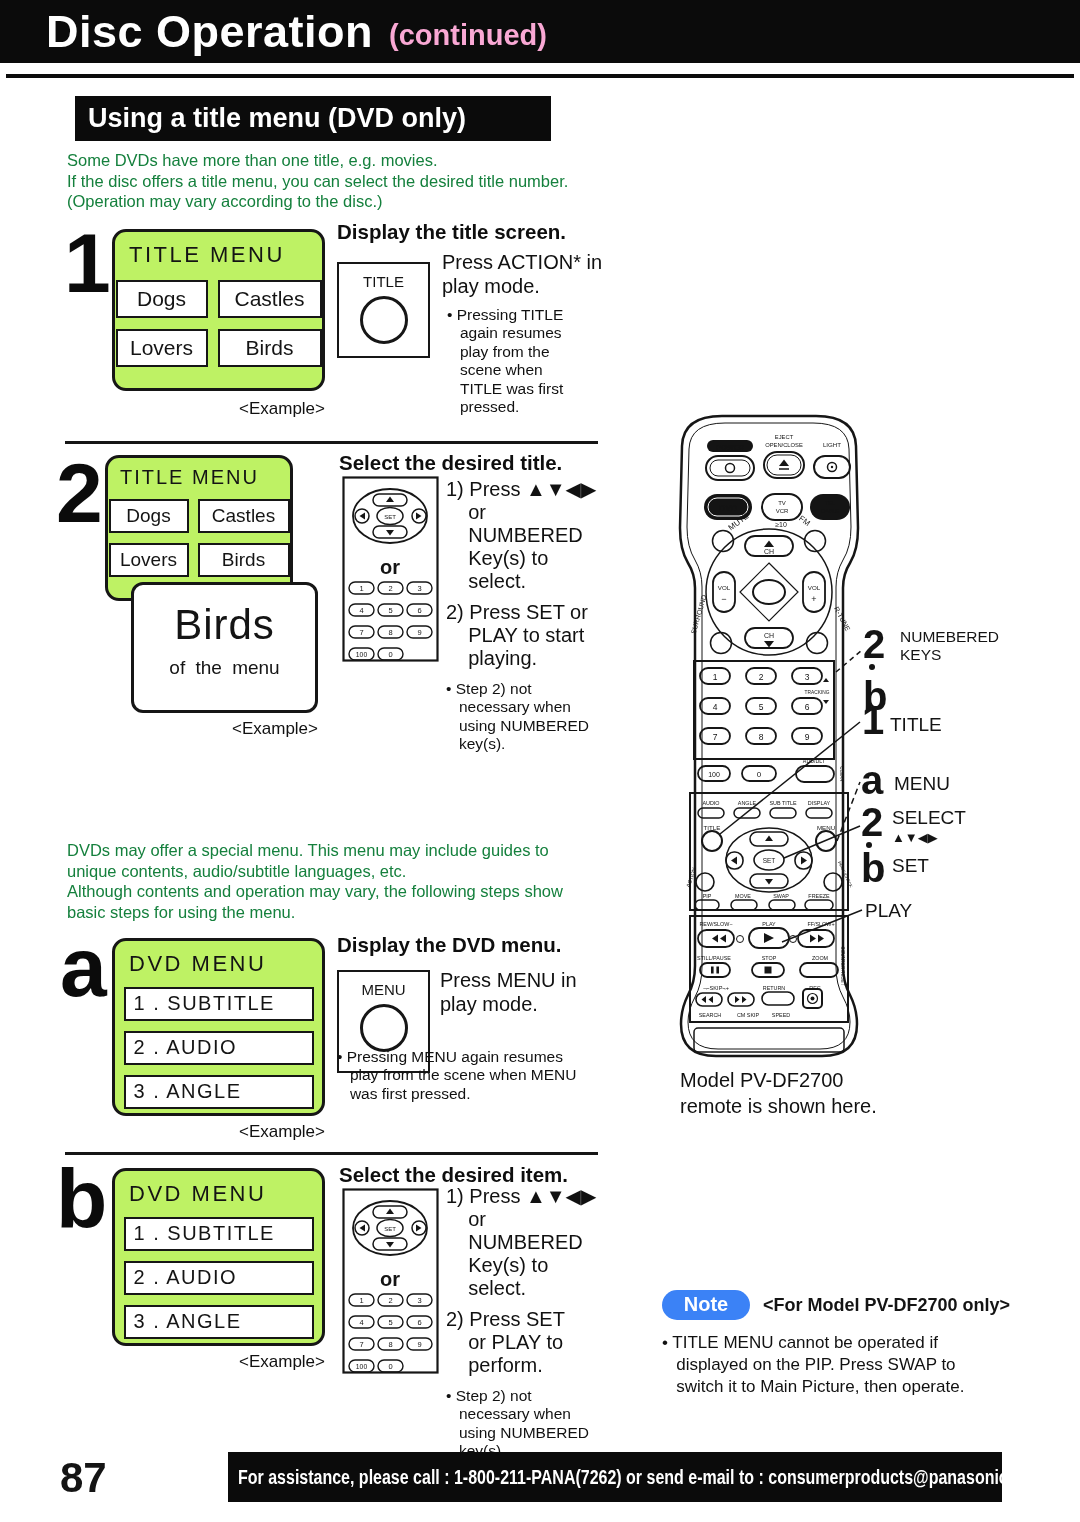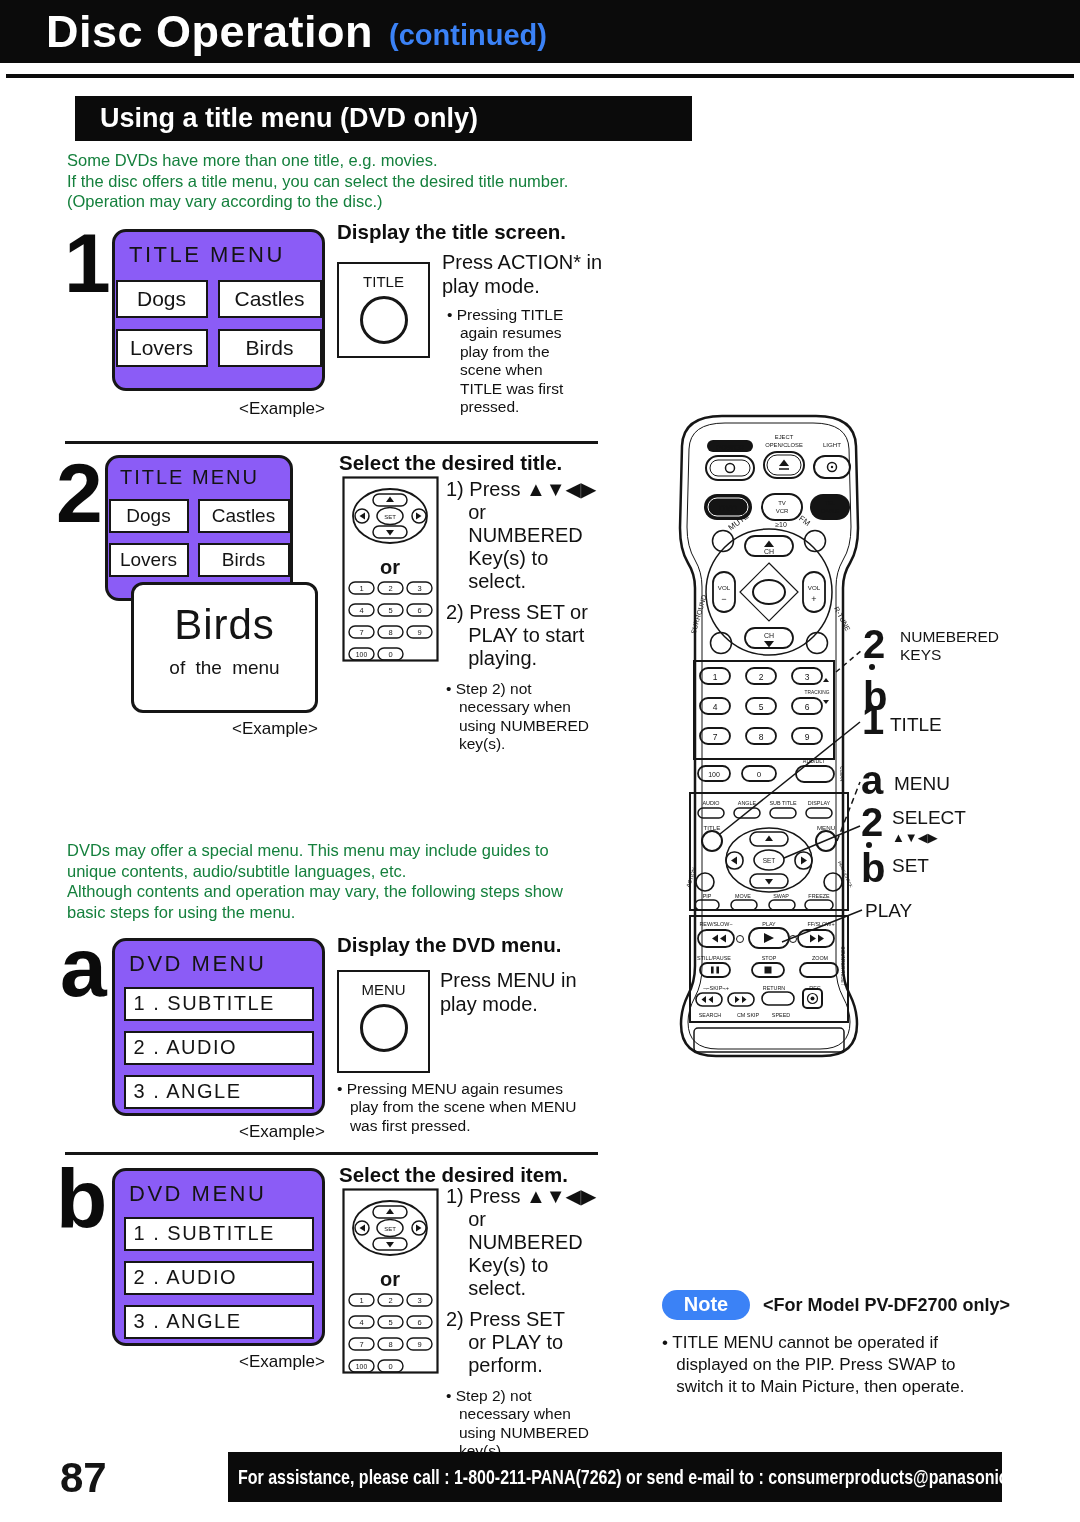--- a/index.html
+++ b/index.html
@@ -3,40 +3,40 @@
 <meta charset="utf-8">
 <style>
   * { margin:0; padding:0; box-sizing:border-box; }
   body { background:#888; font-family:"Liberation Sans","DejaVu Sans",sans-serif; color:#141414; }
   .page { position:relative; width:1080px; height:1522px; background:#fff; overflow:hidden; }
   .abs { position:absolute; }
 
   
   .hdr { left:0; top:0; width:1080px; height:63px; background:#0b0b0b; display:flex; align-items:center; gap:16px; padding-left:46px; }
   .hdr-title { color:#fff; font-weight:bold; font-size:45px; letter-spacing:.5px; }
-  .hdr-suffix { color:#3b82f6; font-weight:bold; font-size:29px; padding-top:8px; }
+  .hdr-suffix { color:#f9a8d4; font-weight:bold; font-size:29px; padding-top:8px; }
   .hdr-rule { left:6px; top:74px; width:1068px; height:4px; background:#0b0b0b; }
 
   
-  .secbar { width:617px; height:45px; background:#0b0b0b; color:#fff; font-weight:bold; font-size:27px; line-height:45px; padding-left:25px; }
+  .secbar { width:476px; height:45px; background:#0b0b0b; color:#fff; font-weight:bold; font-size:27px; line-height:45px; padding-left:13px; }
   .bar1 { left:75px; top:96px; } .bar2 { left:75px; top:786px; }
 
   .intro { font-size:16.5px; line-height:1.25; white-space:pre-line; color:#15803d; }
   .intro1 { left:67px; top:150px; width:540px; }
   .intro2 { left:67px; top:840px; width:540px; }
 
   .stepnum { font-weight:bold; font-size:84px; line-height:.9; color:#0b0b0b; }
   .n1 { left:64px; top:226px; } .n2 { left:56px; top:456px; }
   .na { left:60px; top:930px; } .nb { left:56px; top:1162px; }
 
   .divider { width:533px; height:3px; background:#161616; }
   .dv1 { left:65px; top:441px; } .dv2 { left:65px; top:1152px; }
 
   
-  .screen { border:3px solid #161616; border-radius:14px; background:#8b5cf6; }
+  .screen { border:3px solid #161616; border-radius:14px; background:#bef264; }
   .scr-title { font-size:22px; letter-spacing:2.5px; margin:10px 0 0 14px; }
   .scr-title-sm { font-size:20px; letter-spacing:2px; margin:8px 0 0 12px; }
   .grid2 { display:grid; grid-template-columns:92px 104px; column-gap:10px; row-gap:11px; justify-content:center; margin-top:12px; }
   .grid2s { display:grid; grid-template-columns:80px 92px; column-gap:9px; row-gap:10px; justify-content:center; margin-top:10px; }
   .scr-item { border:2.5px solid #161616; text-align:center; font-size:21px; height:38px; line-height:33px; background:#fff; }
   .grid2s .scr-item { font-size:19px; height:34px; line-height:29px; }
   .scr1 { left:112px; top:229px; width:213px; height:162px; }
   .scr2 { left:105px; top:455px; width:188px; height:146px; }
   .scra { left:112px; top:938px; width:213px; height:178px; }
   .scrb { left:112px; top:1168px; width:213px; height:178px; }
@@ -51,21 +51,21 @@
   .capb { left:112px; top:1352px; width:213px; }
 
   
   .ihead { font-weight:bold; font-size:20.5px; color:#0e0e0e; }
   .h1 { left:337px; top:220px; } .h2 { left:339px; top:451px; }
   .ha { left:337px; top:933px; } .hb { left:339px; top:1163px; }
   .itext { font-size:20px; line-height:1.2; white-space:pre-wrap; color:#111; }
   .ibullet { font-size:15.5px; line-height:1.19; white-space:pre-wrap; color:#111; }
   .tx1 { left:442px; top:250px; } .bl1 { left:447px; top:306px; }
   .txcol2 { left:446px; top:478px; width:160px; }
-  .txa { left:440px; top:968px; } .bla { left:337px; top:1080px; }
+  .txa { left:440px; top:968px; } .bla { left:337px; top:1048px; }
   .txcolb { left:446px; top:1185px; width:160px; }
   .txcol2 .itext, .txcolb .itext { line-height:1.15; }
   .gap8 { margin-top:8px; } .gap10 { margin-top:10px; }
   .footb { left:112px; top:1424px; font-size:17.5px; line-height:1.28; color:#111; }
   .footb .b { font-weight:bold; }
 
   
   .keybox { border:2.5px solid #161616; background:#fff; text-align:center; }
   .kb1 { left:337px; top:262px; width:93px; height:96px; }
   .kba { left:337px; top:970px; width:93px; height:103px; }
@@ -507,20 +507,22 @@
       <text x="211" y="426" font-size="40" font-weight="bold">2</text>
       <text x="242" y="414" font-size="19">SELECT</text>
       <text x="242" y="432" font-size="13">▲▼◀▶</text>
       <circle cx="219" cy="435" r="3" fill="#141414"></circle>
       <text x="211" y="472" font-size="40" font-weight="bold">b</text>
       <text x="242" y="462" font-size="19">SET</text>
     </g>
     <text x="215" y="507" font-size="19">PLAY</text>
   </svg>
 
+  <div class="abs model-cap">Model PV-DF2700
+remote is shown here.</div>
 
   <div class="abs note">
     <div class="note-row">
       <div class="note-badge">Note</div>
       <div class="note-head">&lt;For Model PV-DF2700 only&gt;</div>
     </div>
     <div class="note-body">• TITLE MENU cannot be operated if
    displayed on the PIP. Press SWAP to
    switch it to Main Picture, then operate.</div>
   </div>

